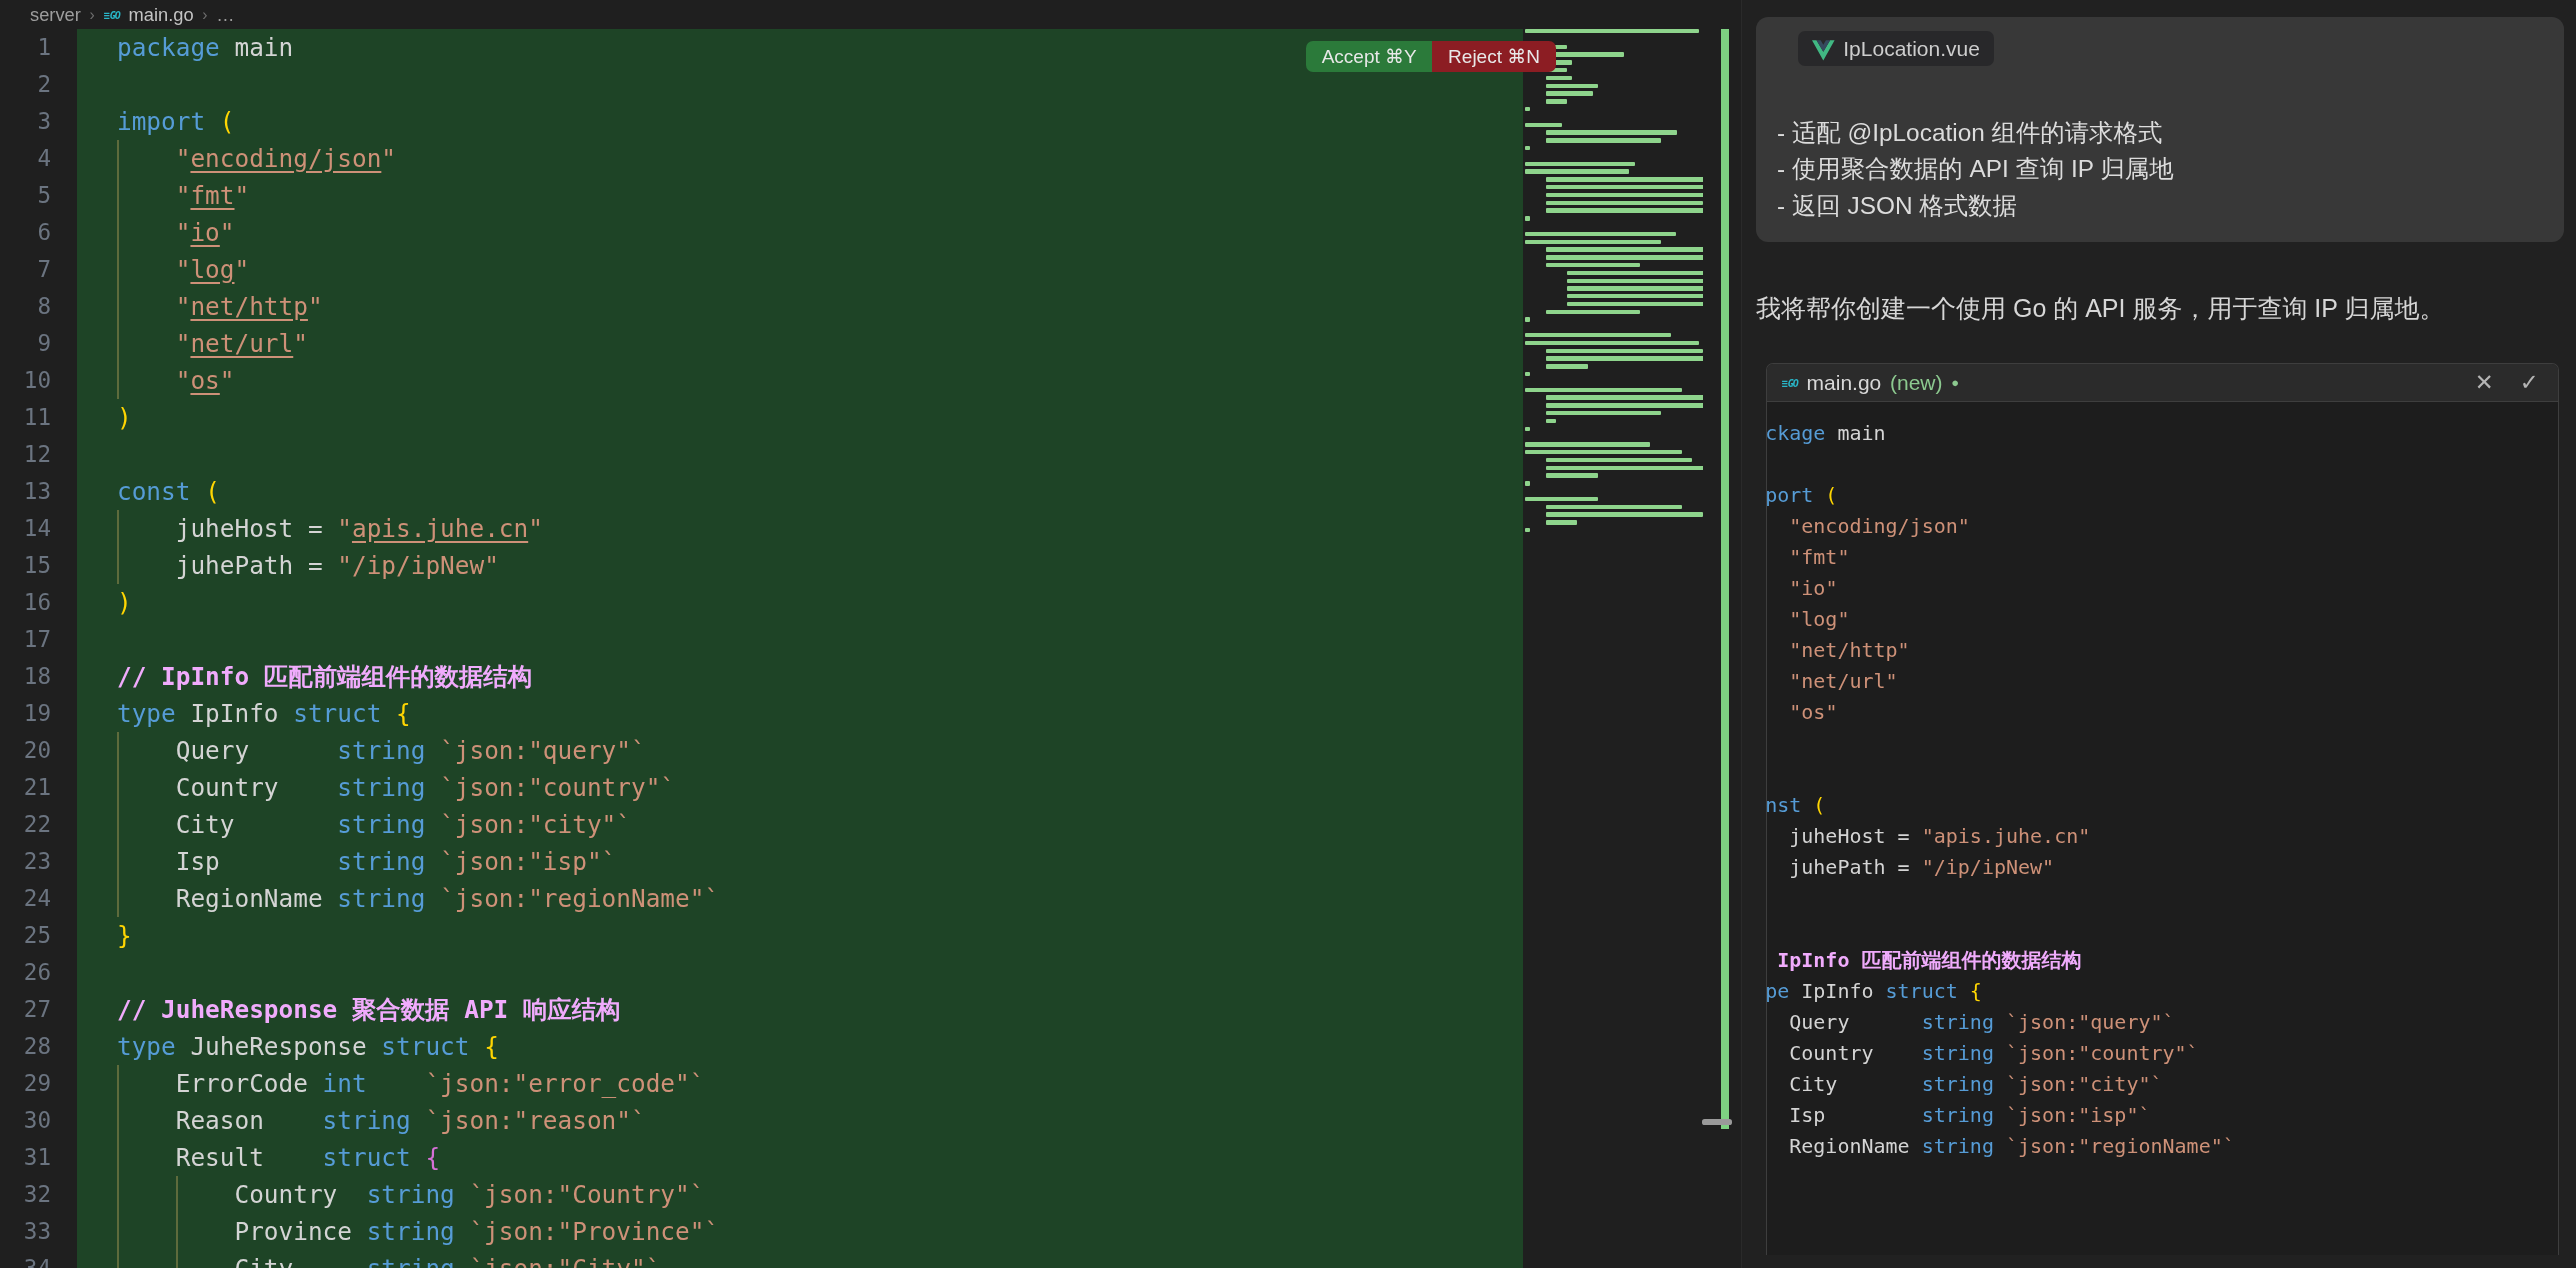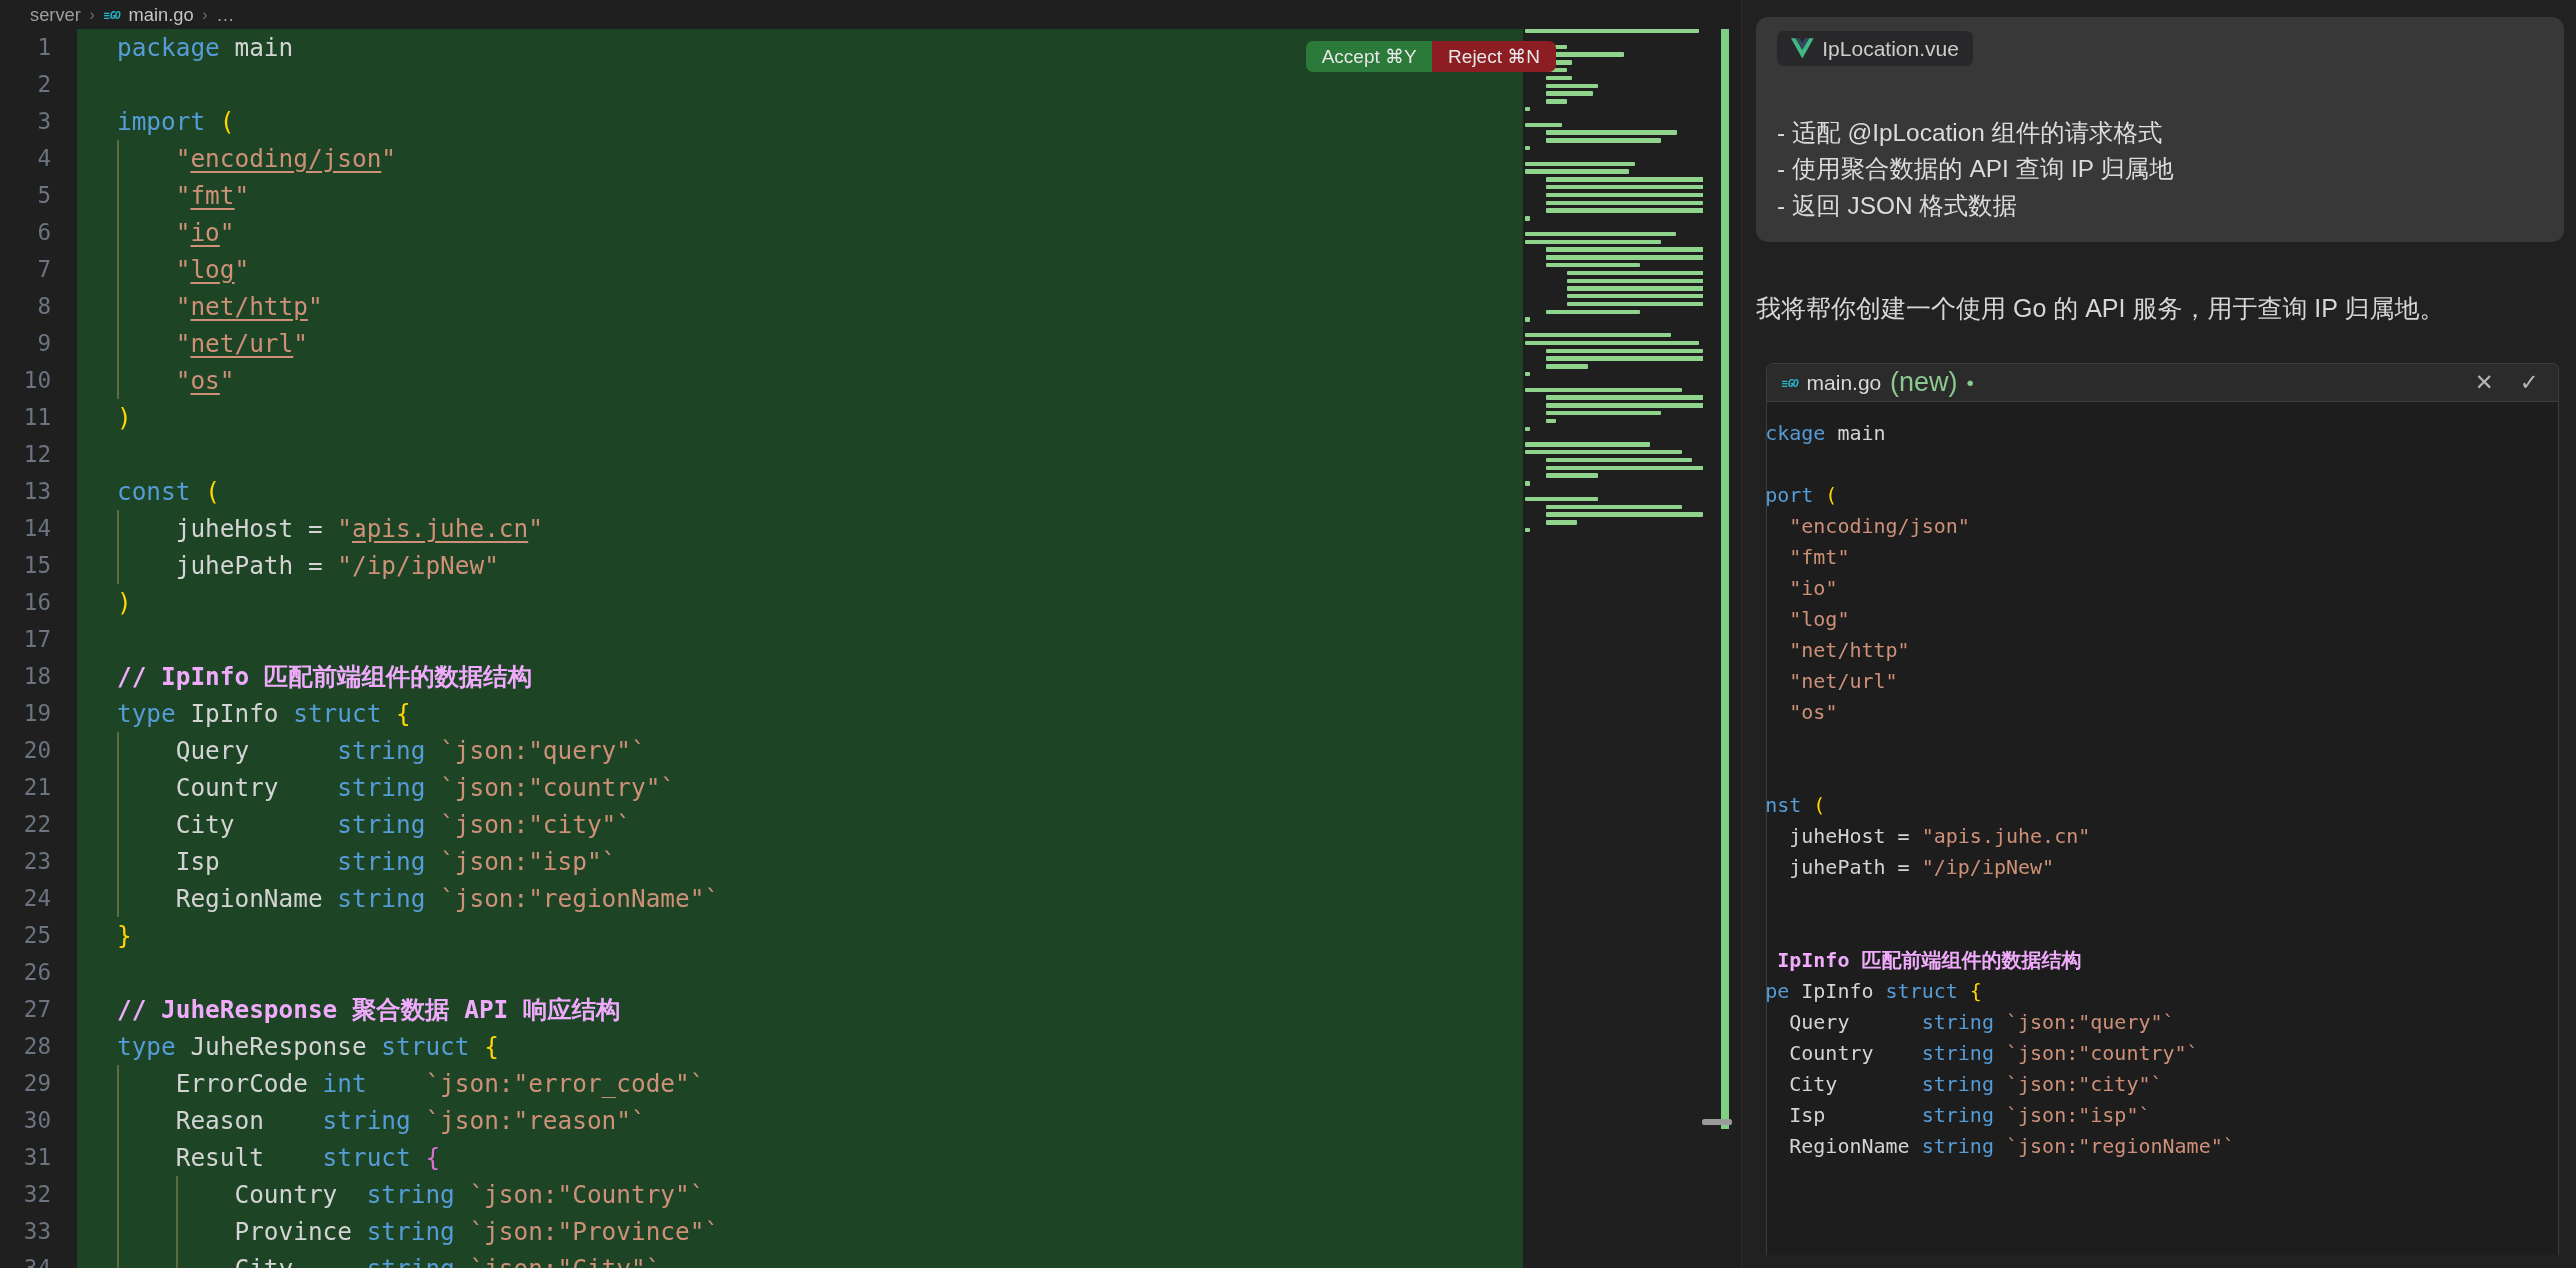--- a/index.html
+++ b/index.html
@@ -45,34 +45,34 @@
   .mrow { height:7.8px; }
 
   .overview { position:absolute; left:1702px; top:0; width:33px; height:1240px; }
   .ov-stripe { position:absolute; left:19px; top:0; width:7.8px; height:1100px; background:#7ed182; }
   .hscroll-stub { position:absolute; left:0; top:1090px; width:30px; height:6.1px; background:#9a9a9a; border-radius:2.6px; }
 
   
   .chat-pane { position:absolute; left:1741px; top:0; width:835px; height:1269px;
                background:#212121; border-left:0.9px solid #2a2a2a; overflow:hidden; }
   .user-card { margin:17.4px 12.2px 0 14px; background:#383838; border-radius:12.2px; padding:14px 21px 19px; }
-  .chip { display:inline-flex; align-items:center; gap:8.7px; background:#28282a; border-radius:7px;
-          padding:5.2px 14px; font-size:21px; color:#cdcdcd; }
+  .chip { display:inline-flex; align-items:flex-end; gap:8.7px; background:#28282a; border-radius:7px;
+          padding:5.2px 14px; font-size:21px; color:#cdcdcd;margin-left:21px; }
   .chip svg { width:22.6px; height:21px; }
   .msg-line { font-size:24.4px; line-height:35px; color:#dcdcdc; margin-top:1.7px; min-height:35px; }
   .msg-line:first-of-type { margin-top:12.2px; }
 
   .assistant-text { margin:50px 14px 0 14px; font-size:25px; color:#d6d6d6; }
 
   .code-card { margin:38px 17.4px 0 24.4px; border:1.7px solid #3e3e3e; border-bottom:none;
                border-radius:7px 7px 0 0; overflow:hidden; }
   .cc-header { height:38px; background:#2b2b2b; display:flex; align-items:center; gap:8.7px;
                padding:0 19px 0 14px; border-bottom:1.7px solid #3e3e3e; }
   .cc-file { color:#d8d8d8; font-size:21px; }
-  .cc-new { color:#8cc98f; font-size:27px;text-align:right; }
+  .cc-new { color:#8cc98f; font-size:21px;text-align:right; }
   .cc-dot { color:#8cc98f; font-size:13px; }
   .cc-icons { margin-left:auto; display:flex; gap:26px; color:#b4b4b4; font-size:22.6px; }
   .cc-icons span { cursor:pointer; }
   .cc-body { background:#1d1d1d; padding:15.7px 0 0 14px; height:853px; overflow:hidden; }
   .rline { font-family:"DejaVu Sans Mono",monospace; font-size:20px; line-height:31px;
            white-space:pre; margin-left:-3.35ch; color:#d4d4d4; min-height:31px; }
 </style>
 </head>
 <body>
 

